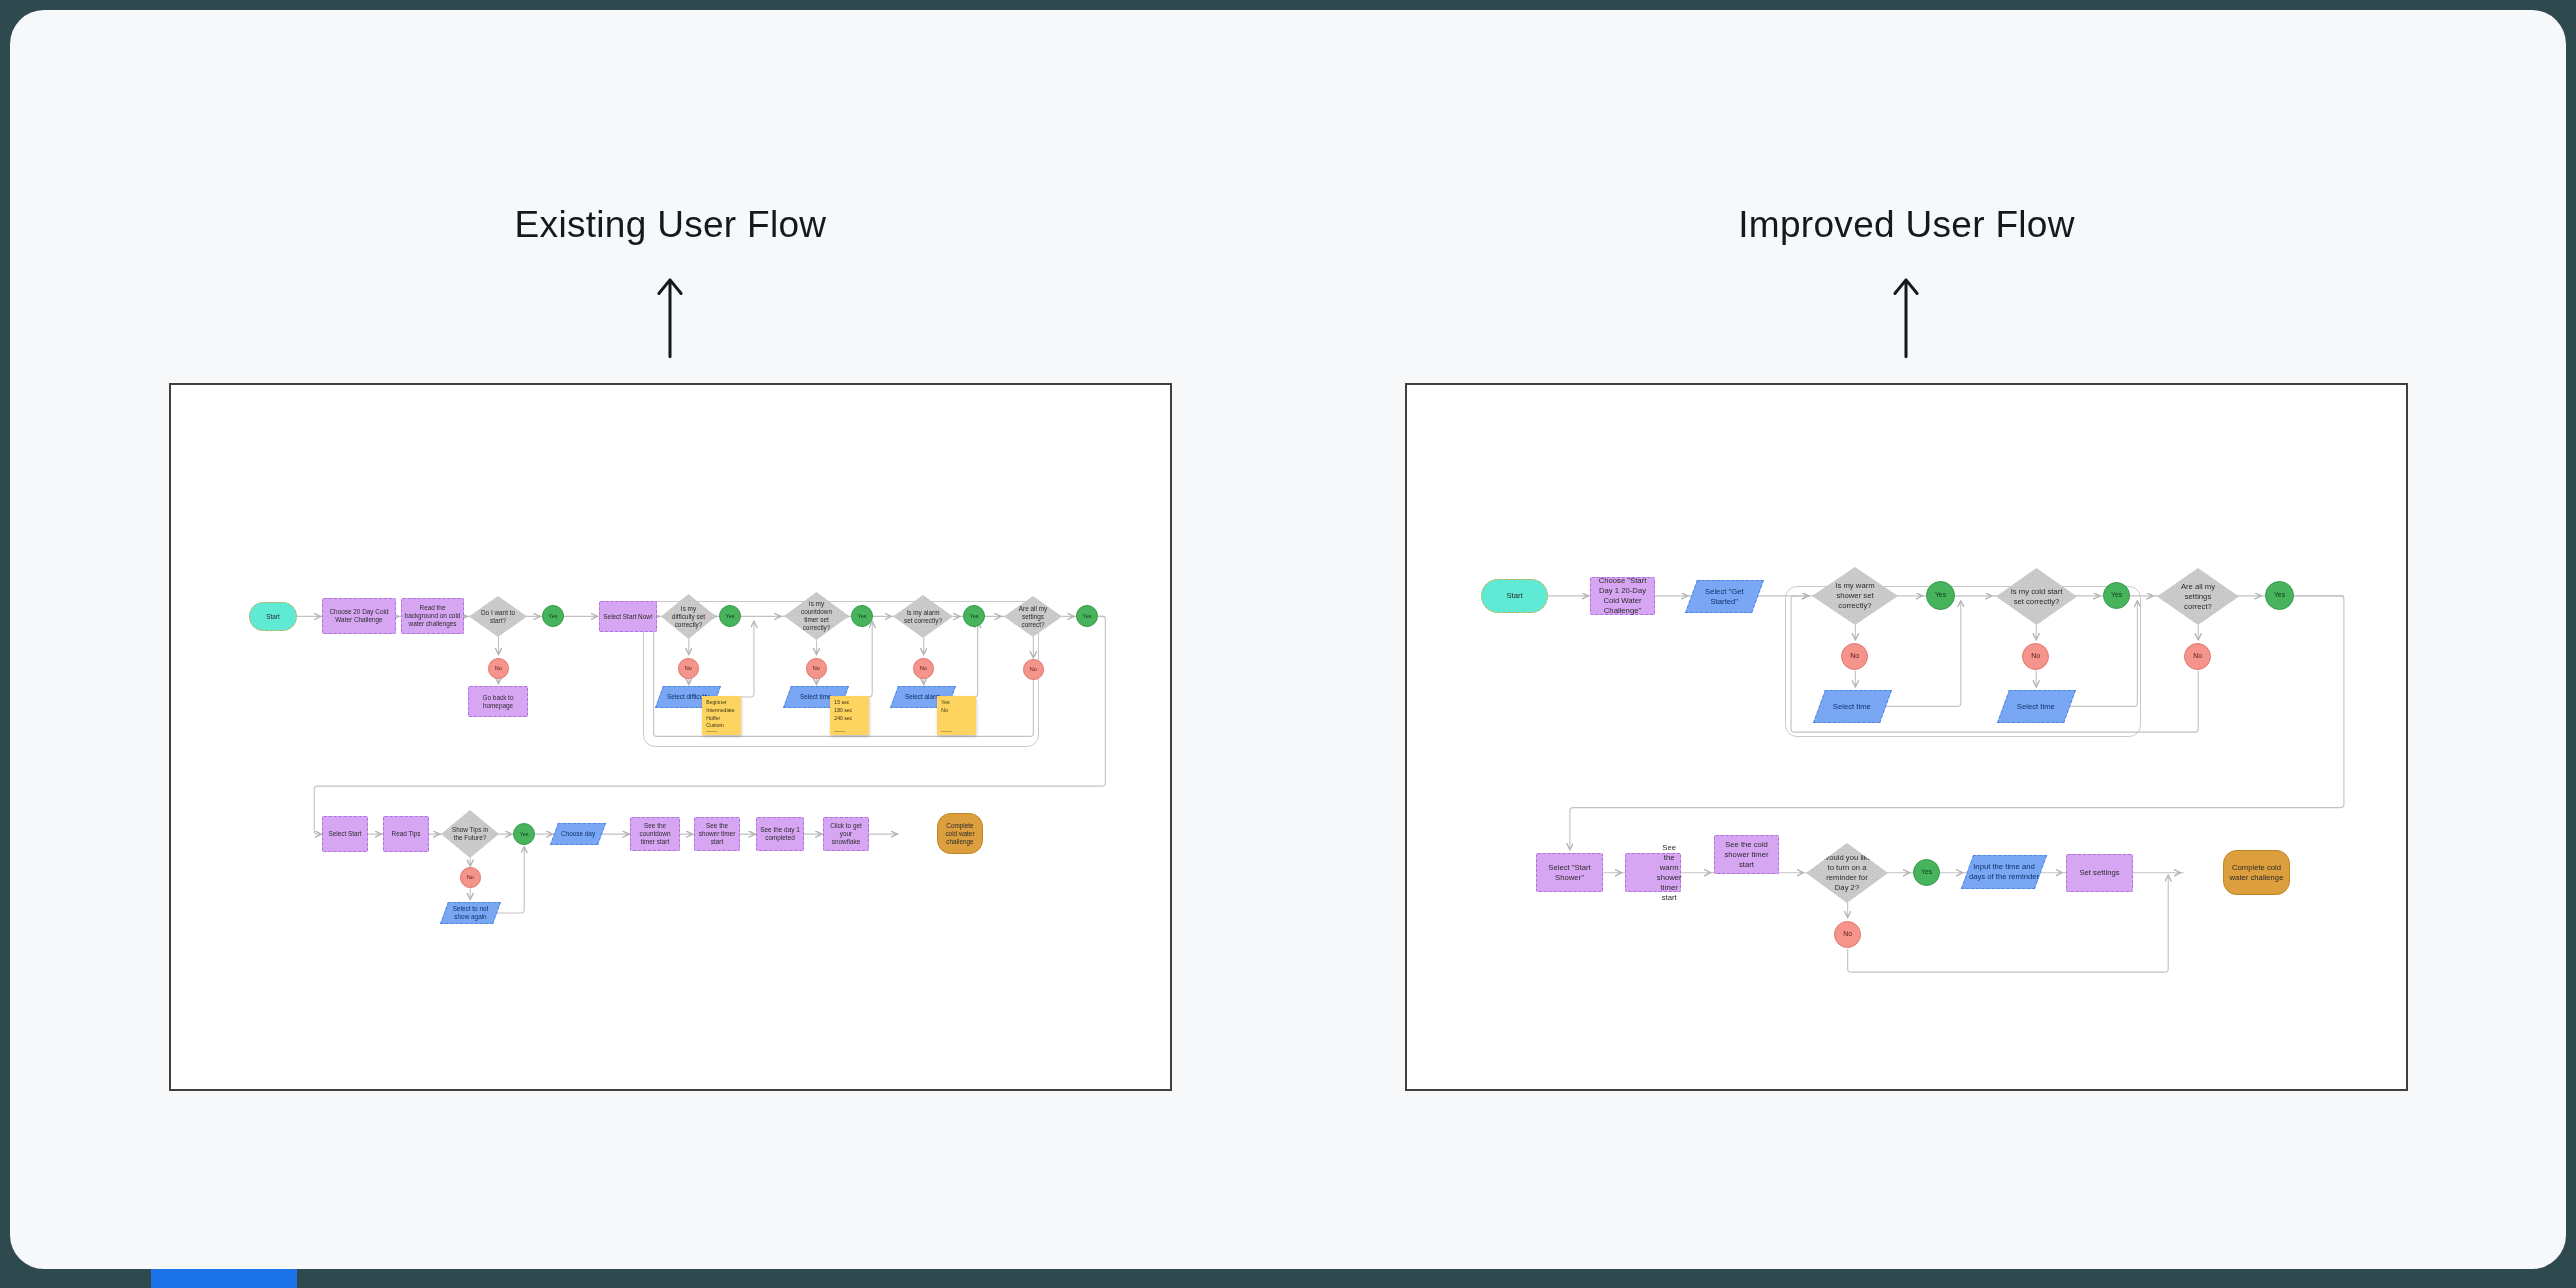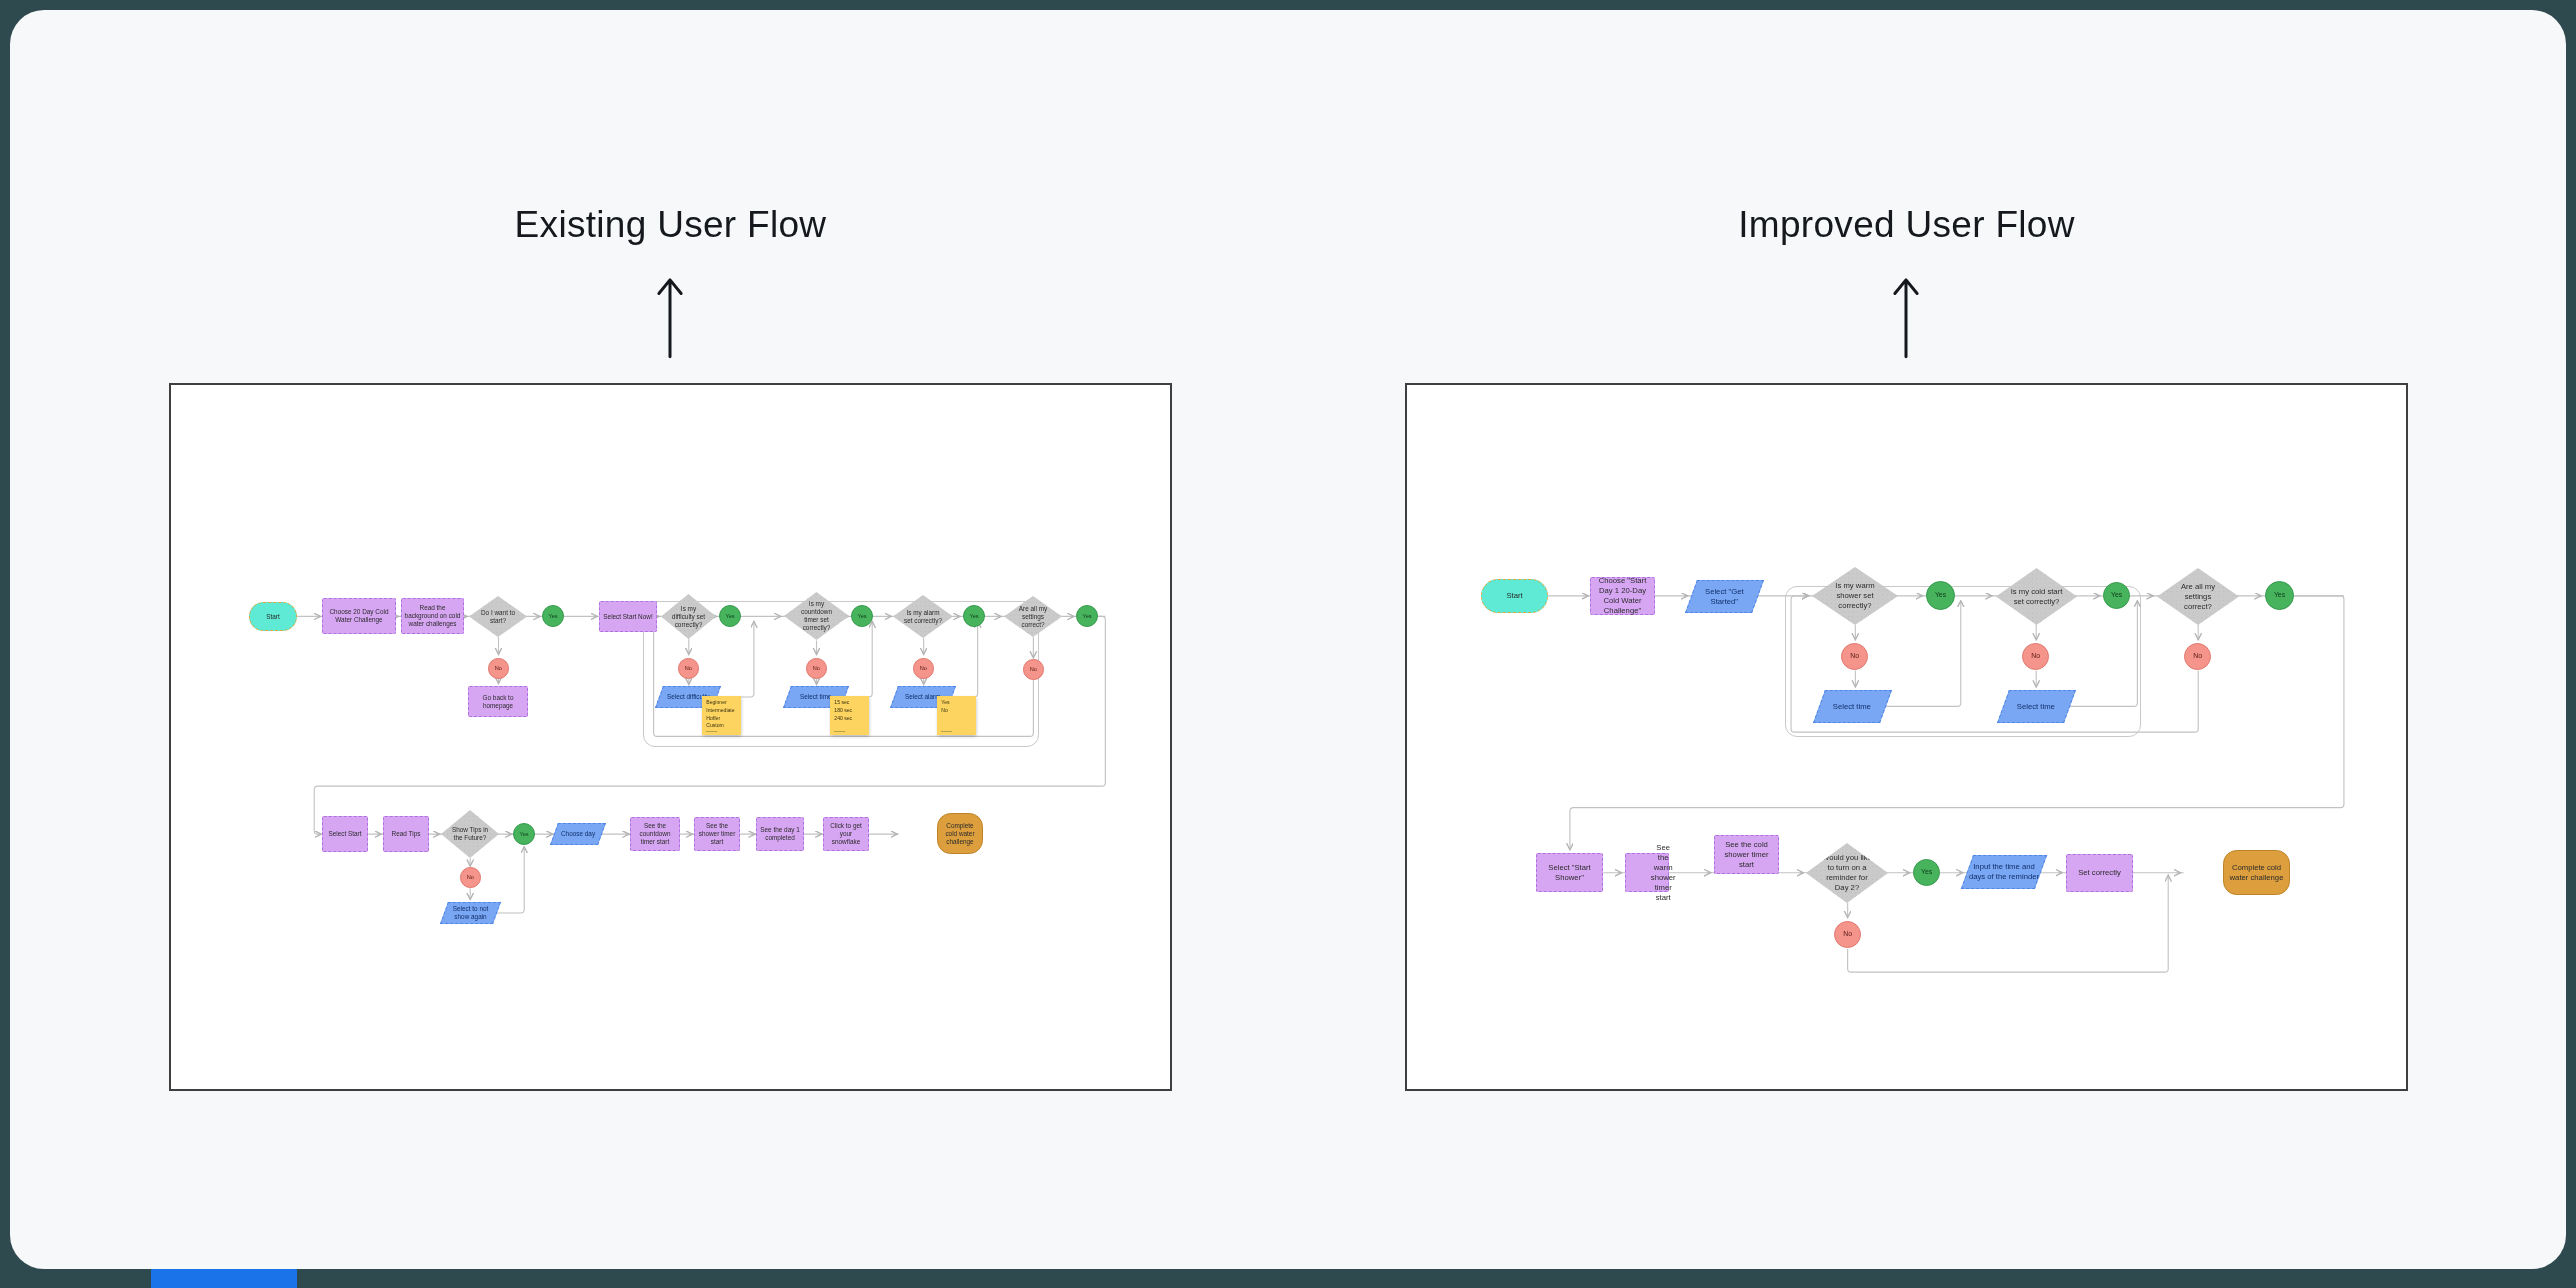--- a/index.html
+++ b/index.html
@@ -258,26 +258,26 @@
       <span>Select time</span>
     </div>
 
   <div class="node node-decision" style="left:750px; top:183px; width:82px; height:57px;">
       <span>Are all my settings correct?</span>
     </div>
   <div class="node node-yes" style="left:858px; top:196px; width:29px; height:29px;">Yes</div>
   <div class="node node-no" style="left:777px; top:258px; width:27.4px; height:27.4px;">No</div>
 
   <div class="node node-process" style="left:129px; top:468px; width:67px; height:39px;">Select "Start Shower"</div>
-  <div class="node node-process" style="left:218px; top:468px; width:44px; height:39px;padding-left:35px;">See the warm shower timer start</div>
+  <div class="node node-process" style="left:218px; top:468px; width:56px; height:39px;padding-left:35px;">See the warm shower timer start</div>
   <div class="node node-process" style="left:307px; top:450px; width:65px; height:39px;">See the cold shower timer start</div>
   <div class="node node-decision" style="left:399px; top:458px; width:82px; height:60px;">
       <span>Would you like to turn on a reminder for Day 2?</span>
     </div>
   <div class="node node-yes" style="left:506px; top:474px; width:27.4px; height:27.4px;">Yes</div>
   <div class="node node-no" style="left:427px; top:536px; width:27.4px; height:27.4px;">No</div>
   <div class="node node-io" style="left:560px; top:470px; width:74px; height:34px;">
       <span>Input the time and days of the reminder</span>
     </div>
-  <div class="node node-process" style="left:659px; top:469px; width:67px; height:38px;">Set correctly</div>
+  <div class="node node-process" style="left:659px; top:469px; width:67px; height:38px;">Set settings</div>
   <div class="node node-end" style="left:778px; top:465px; width:67px; height:45px;">Complete cold water challenge</div>
 </div>
 
 
 </body></html>

